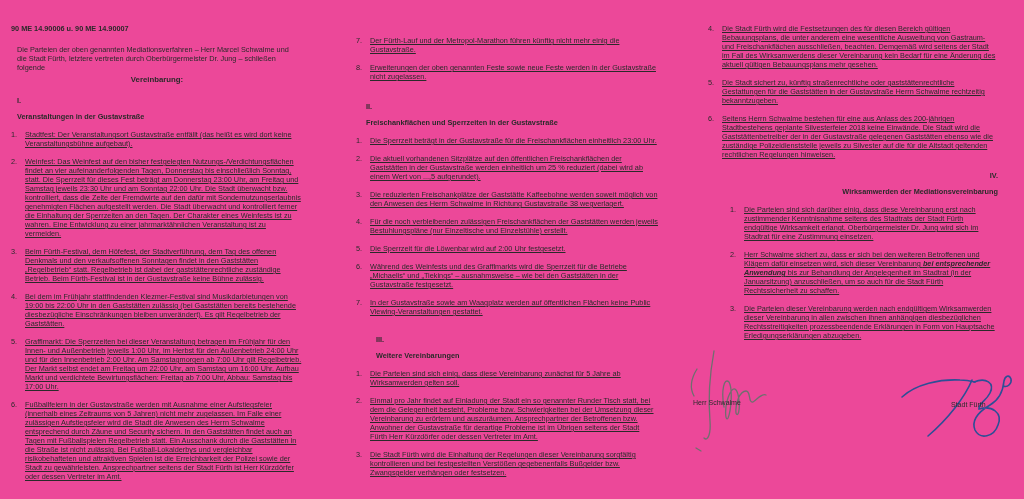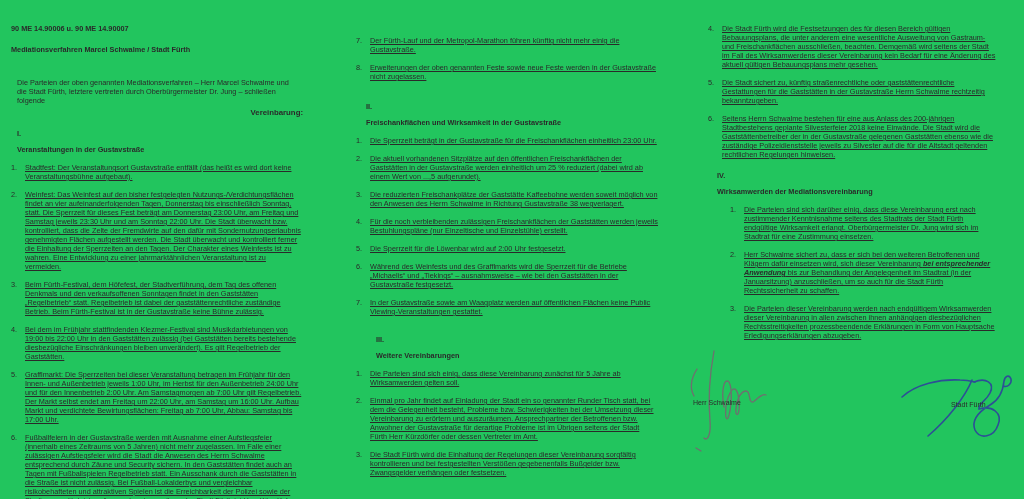--- a/index.html
+++ b/index.html
@@ -8,47 +8,47 @@
     background: #ffffff;
     font-family: "Liberation Sans", sans-serif;
     color: #262626;
     overflow: hidden;
     position: relative;
   }
   .page {
     position: relative;
     width: 1024px;
     height: 499px;
-    background: #22c55e;
+    background: #ec4899;
   }
   .col {
     position: absolute;
     top: 0;
     font-size: 7.3px;
     line-height: 9px;
     color: #2a2a2a;
   }
   .col1 { left: 11px;  width: 292px; padding-top: 24px; }
   .col2 { left: 356px; width: 302px; padding-top: 36px; }
   .col3 { left: 701px; width: 297px; padding-top: 24px; }
 
   .case-number { font-weight: bold; margin-bottom: 12px; }
   .doc-title   { font-weight: bold; margin-bottom: 24px; }
   .intro       { padding: 0 6px; margin-bottom: 3px; }
-  .agreement   { text-align: right; font-weight: bold; font-size: 7.8px; margin-bottom: 12px; }
+  .agreement   { text-align: center; font-weight: bold; font-size: 7.8px; margin-bottom: 12px; }
 
   .sec-heading {
     display: flex;
     font-weight: bold;
     margin: 14px 0 9px 6px;
     flex-direction: column;
   }
   .sec-heading .sec-num { flex: 0 0 16px; }
   .col2 .sec-heading { margin-left: 10px; }
-  .col3 .sec-heading { margin-left: 16px; }
+  .col3 .sec-heading { margin-left: 8px; align-items: flex-end; }
   .sec-heading.first { margin-top: 0; }
 
   .item {
     display: flex;
     margin-bottom: 9px;
   }
   .item .num { flex: 0 0 14px; }
   .item .txt { flex: 1; text-decoration: underline; }
   .col3 .s3item { padding-left: 7px; }
   .col3 .s4item { margin-left: 29px; }
@@ -63,21 +63,20 @@
     white-space: nowrap;
   }
 </style>
 </head>
 <body>
 
 <div class="page">
 
   <div class="col col1">
     <div class="case-number">90 ME 14.90006 u. 90 ME 14.90007</div>
-    <div class="doc-title">Mediationsverfahren Marcel Schwalme / Stadt Fürth</div>
     <div class="intro">Die Parteien der oben genannten Mediationsverfahren – Herr Marcel Schwalme und die Stadt Fürth, letztere vertreten durch Oberbürgermeister Dr. Jung – schließen folgende</div>
     <div class="agreement">Vereinbarung:</div>
 
     <div class="sec-heading first">
       <span class="sec-num">I.</span>
       <span>Veranstaltungen in der Gustavstraße</span>
     </div>
 
     <div class="item">
       <span class="num">1.</span>
@@ -110,21 +109,21 @@
       <span class="num">7.</span>
       <span class="txt">Der Fürth-Lauf und der Metropol-Marathon führen künftig nicht mehr einig die Gustavstraße.</span>
     </div>
     <div class="item">
       <span class="num">8.</span>
       <span class="txt">Erweiterungen der oben genannten Feste sowie neue Feste werden in der Gustavstraße nicht zugelassen.</span>
     </div>
 
     <div class="sec-heading" style="margin-top:21px;">
       <span class="sec-num">II.</span>
-      <span>Freischankflächen und Wirksamkeit in der Gustavstraße</span>
+      <span>Freischankflächen und Sperrzeiten in der Gustavstraße</span>
     </div>
 
     <div class="item">
       <span class="num">1.</span>
       <span class="txt">Die Sperrzeit beträgt in der Gustavstraße für die Freischankflächen einheitlich 23:00 Uhr.</span>
     </div>
     <div class="item">
       <span class="num">2.</span>
       <span class="txt">Die aktuell vorhandenen Sitzplätze auf den öffentlichen Freischankflächen der Gaststätten in der Gustavstraße werden einheitlich um 25 % reduziert (dabei wird ab einem Wert von ...,5 aufgerundet).</span>
     </div>

